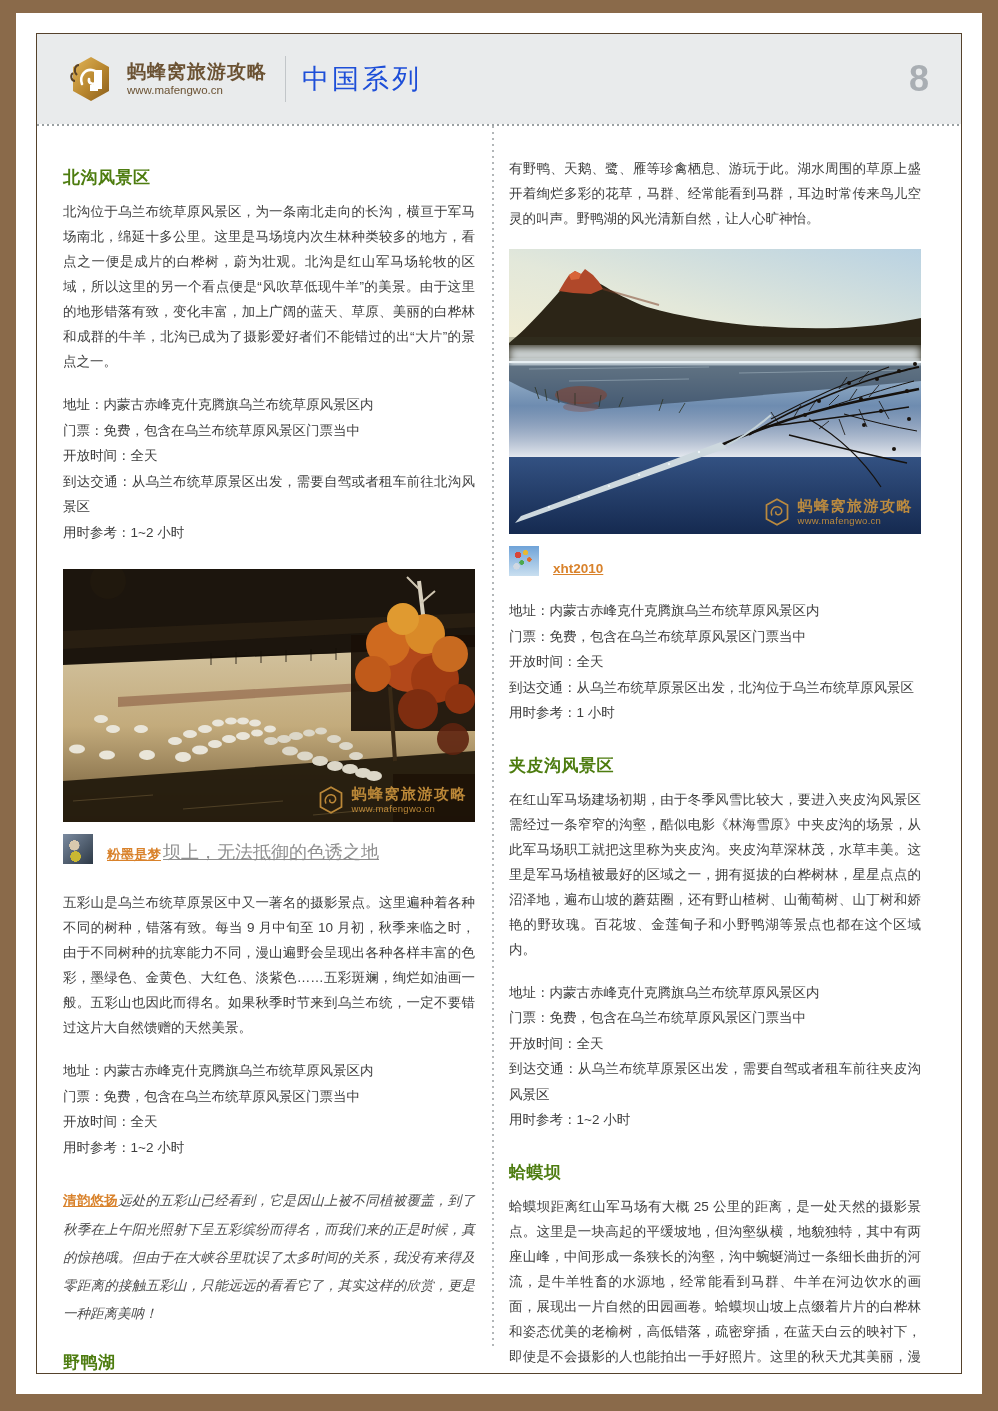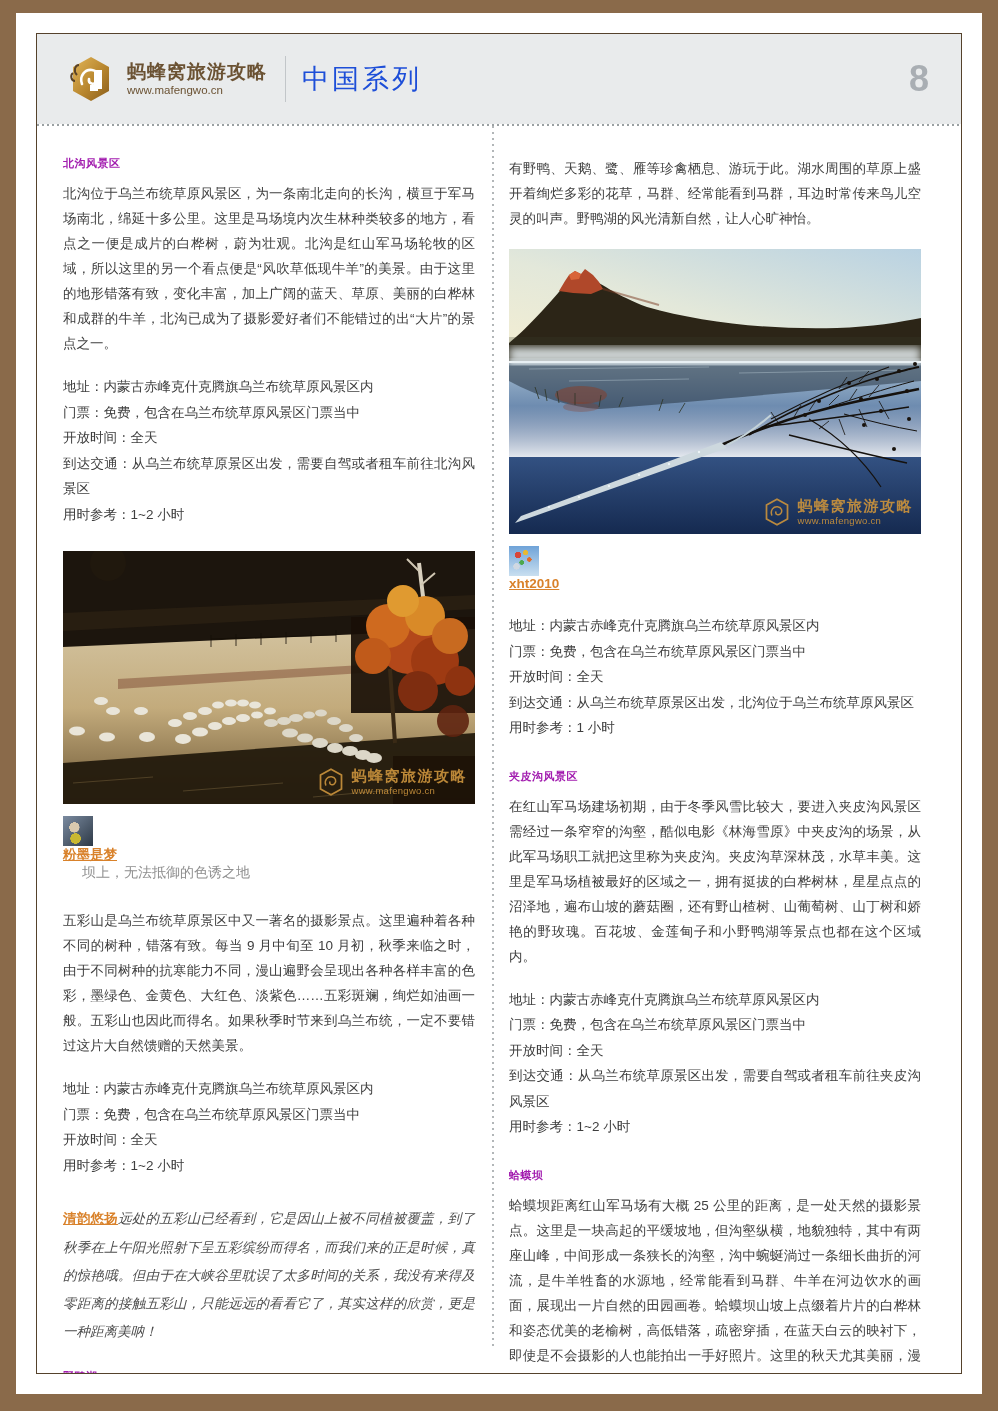--- a/index.html
+++ b/index.html
@@ -24,49 +24,49 @@
   .page-number { margin-left:auto; font-size:36px; font-weight:bold; color:#a9aeb3; }
 
   .dots-h { height:2px; background:repeating-linear-gradient(to right,#9aa0a2 0 2px,transparent 2px 5px); }
 
   
   .columns { display:flex; padding:0 26px; box-sizing:border-box; }
   .col { width:412px; padding-top:30px; box-sizing:border-box; }
   .col-sep { width:2px; height:1224px; margin:0 15px 0 17px; flex:none;
              background:repeating-linear-gradient(to bottom,#b2b6b8 0 2px,transparent 2px 6px); }
 
-  h2.sec { font-size:11px; color:#a21caf; font-weight:bold; margin:0 0 10px 0; letter-spacing:.5px; }
+  h2.sec { font-size:17px; color:#4d7c0f; font-weight:bold; margin:10px 0 10px 0; letter-spacing:.5px; }
   h2.sec.gap { margin-top:28px; }
   p.body { font-size:13.5px; color:#3e3e3e; line-height:25px; text-align:justify; margin:0 0 18px 0; }
   .info { font-size:13.5px; color:#3e3e3e; line-height:25.5px; }
   .info div { text-align:justify; }
 
   .photo { position:relative; margin-top:24px; line-height:0; }
   .photo svg { display:block; }
   .photo.first { margin-top:16px; }
 
-  .credit { display:flex; align-items:flex-start; margin:12px 0 26px 0;flex-direction:column; }
+  .credit { display:flex; align-items:flex-end; margin:12px 0 26px 0; }
   .avatar { width:30px; height:30px; flex:none; margin-right:14px; }
   .avatar-photographer {
     background:
       radial-gradient(circle at 38% 38%, #d9c9ae 0 19%, rgba(0,0,0,0) 20%),
       radial-gradient(circle at 42% 75%, #c9b832 0 18%, rgba(0,0,0,0) 19%),
       linear-gradient(135deg,#7b8ba0,#2d3946);
   }
   .avatar-sky {
     background:
       radial-gradient(circle at 30% 30%, #d8463a 0 10%, rgba(0,0,0,0) 11%),
       radial-gradient(circle at 55% 22%, #e8b832 0 9%, rgba(0,0,0,0) 10%),
       radial-gradient(circle at 42% 55%, #4ca84e 0 9%, rgba(0,0,0,0) 10%),
       radial-gradient(circle at 68% 45%, #e06a28 0 8%, rgba(0,0,0,0) 9%),
       radial-gradient(circle at 25% 68%, #cfd8e2 0 10%, rgba(0,0,0,0) 11%),
       linear-gradient(180deg,#6fa3d8,#c9dff0);
   }
   a.user-link { color:#d9822b; font-weight:bold; text-decoration:underline; font-size:13.5px; cursor:pointer; }
-  .caption { color:#8f8f8f; font-size:14px; margin-left:19px; }
+  .caption { color:#8f8f8f; font-size:18px; margin-left:2px;text-decoration:underline; }
 
   .quote { font-family:"DejaVu Serif","Liberation Serif",serif; font-style:italic; font-size:13.5px;
            line-height:28px; color:#4c4c4c; margin:0 0 24px 0; text-align:justify; }
   .quote a.user-link { font-style:normal; font-family:"Liberation Sans","DejaVu Sans",sans-serif; }
 
   .mb26 { margin-bottom:26px; }
   .mb0  { margin-bottom:0; }
 
   
   .watermark { position:absolute; right:8px; bottom:8px; display:flex; align-items:center;

